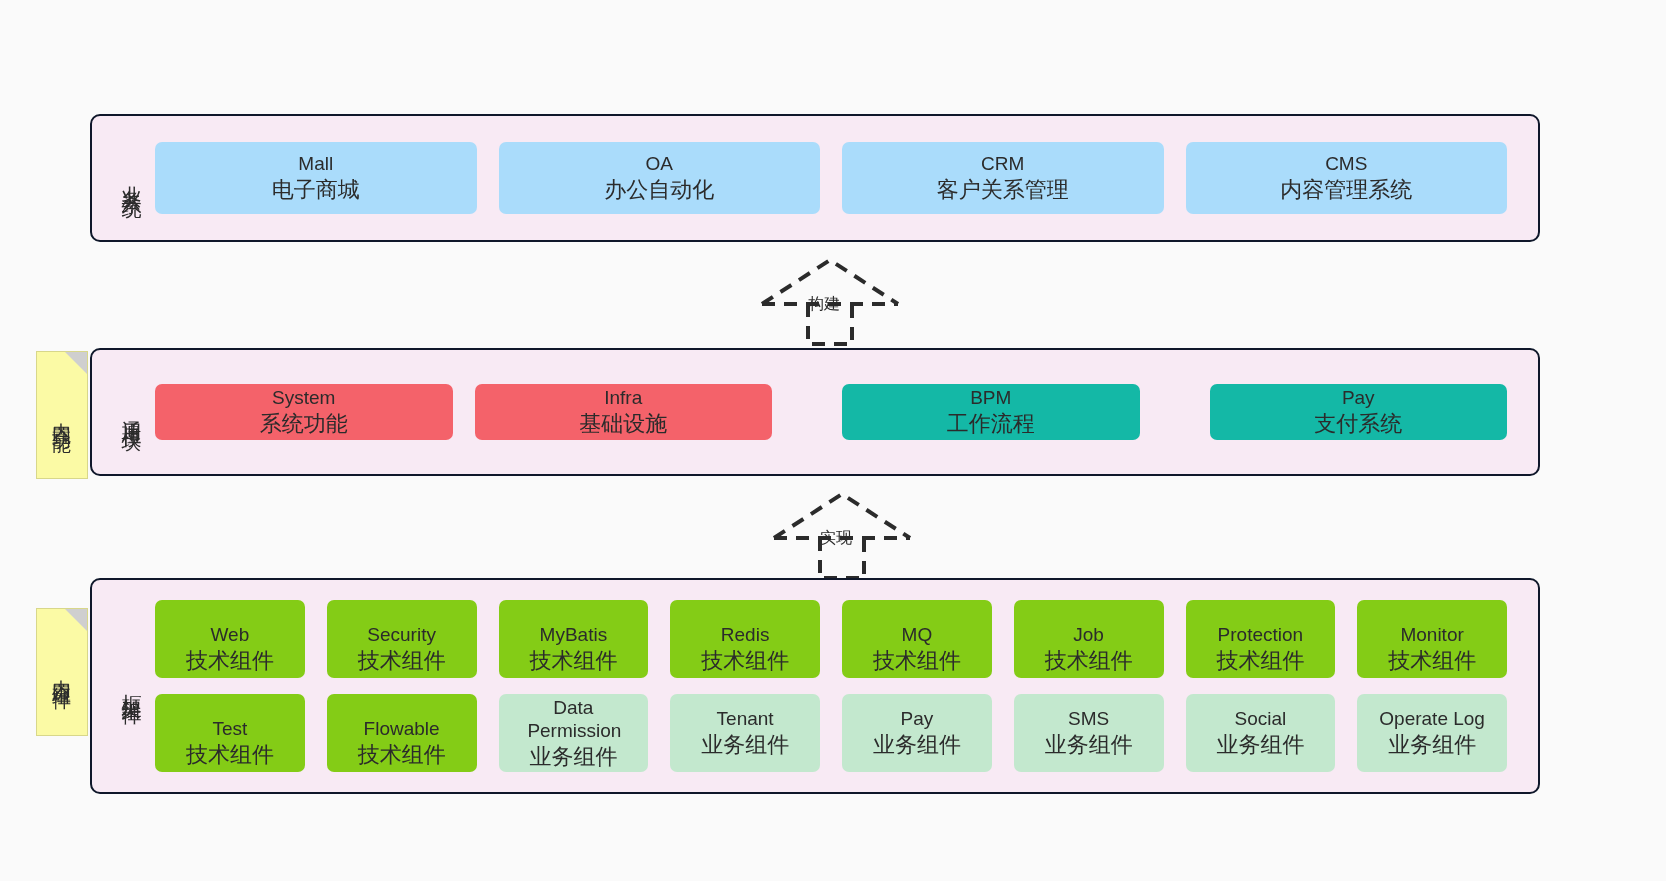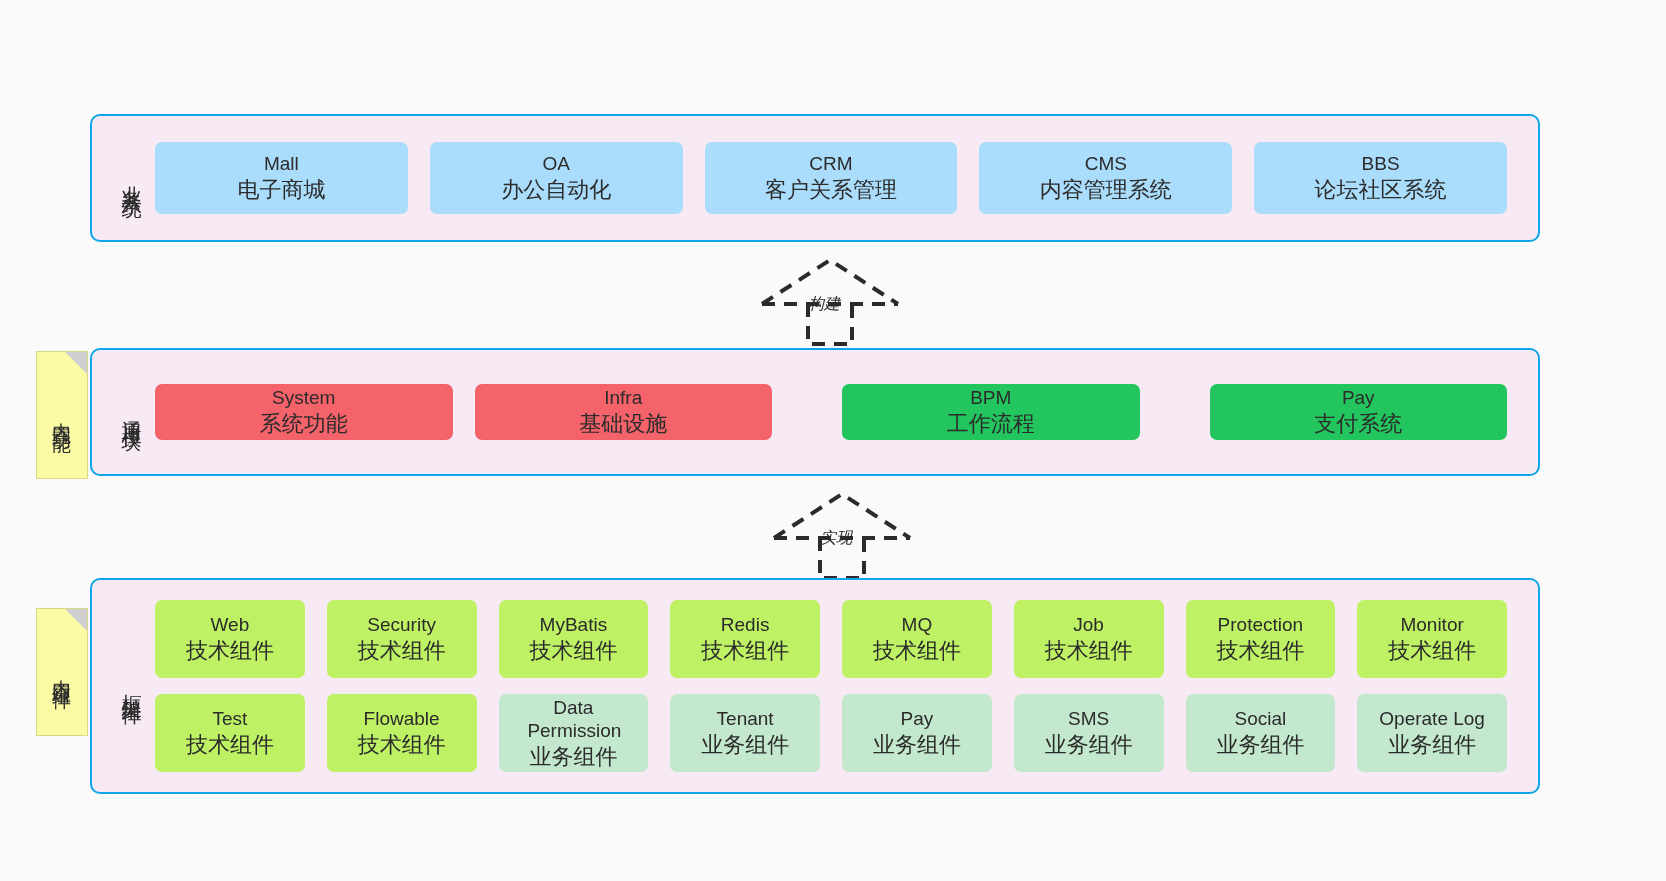--- a/index.html
+++ b/index.html
@@ -14,21 +14,21 @@
     position: relative;
     width: 1666px;
     height: 881px;
     background: #fafafa;
   }
 
   
   .layer {
     position: absolute;
     background: #f8eaf4;
-    border: 2px solid #0ea5e9;
+    border: 2px solid #0f172a;
     border-radius: 10px;
     display: flex;
     align-items: stretch;
     padding: 17px;
   }
   .layer-title {
     flex: 0 0 auto;
     width: 46px;
     display: flex;
     align-items: center;
@@ -67,22 +67,22 @@
     line-height: 1.25;
     padding: 4px 6px;
     user-select: none;
   }
   .cell .t1 { font-size: 19px; }
   .cell .t2 { font-size: 22px; }
 
   
   .c-blue        { background: #aadcfb; }
   .c-red         { background: #f4626a; }
-  .c-pink        { background: #22c55e; margin-left: 48px; }
-  .c-green       { background: #bef264; }
+  .c-pink        { background: #14b8a6; margin-left: 48px; }
+  .c-green       { background: #84cc16; justify-content: flex-end; }
   .c-lightgreen  { background: #c3e8ce; }
 
   
   .note {
     position: absolute;
     background: #fbfaa5;
     border: 1px solid #d8d78a;
     display: flex;
     align-items: center;
     justify-content: center;
@@ -96,21 +96,21 @@
   }
   .note .fold {
     position: absolute;
     top: 0; right: 0;
     width: 0; height: 0;
     border-top: 22px solid #cfcfcf;
     border-left: 22px solid transparent;
   }
 
   
-  .arrow { position: absolute; font-style: italic; }
+  .arrow { position: absolute; }
   .arrow svg { display: block; overflow: visible; }
   .arrow .lbl {
     position: absolute;
     font-size: 16px;
     color: #2b2b2b;
     white-space: nowrap;
     user-select: none;
   }
 </style>
 </head>
@@ -130,24 +130,20 @@
           <span class="t1">OA</span>
           <span class="t2">办公自动化</span>
         </div>
         <div class="cell c-blue">
           <span class="t1">CRM</span>
           <span class="t2">客户关系管理</span>
         </div>
         <div class="cell c-blue">
           <span class="t1">CMS</span>
           <span class="t2">内容管理系统</span>
-        </div>
-        <div class="cell c-blue">
-          <span class="t1">BBS</span>
-          <span class="t2">论坛社区系统</span>
         </div>
       </div>
     </div>
   </div>
 
   <div class="arrow" style="left:760px; top:258px; width:140px; height:88px;">
     <svg width="140" height="88" viewBox="0 0 140 88">
       <path d="M2 46 L70 2 L138 46" fill="none" stroke="#2b2b2b" stroke-width="4" stroke-dasharray="13 9" stroke-linecap="butt"></path>
       <path d="M2 46 L138 46" fill="none" stroke="#2b2b2b" stroke-width="4" stroke-dasharray="13 9" stroke-linecap="butt"></path>
       <path d="M48 46 L48 86 L92 86 L92 46" fill="none" stroke="#2b2b2b" stroke-width="4" stroke-dasharray="13 9" stroke-linecap="butt"></path>

